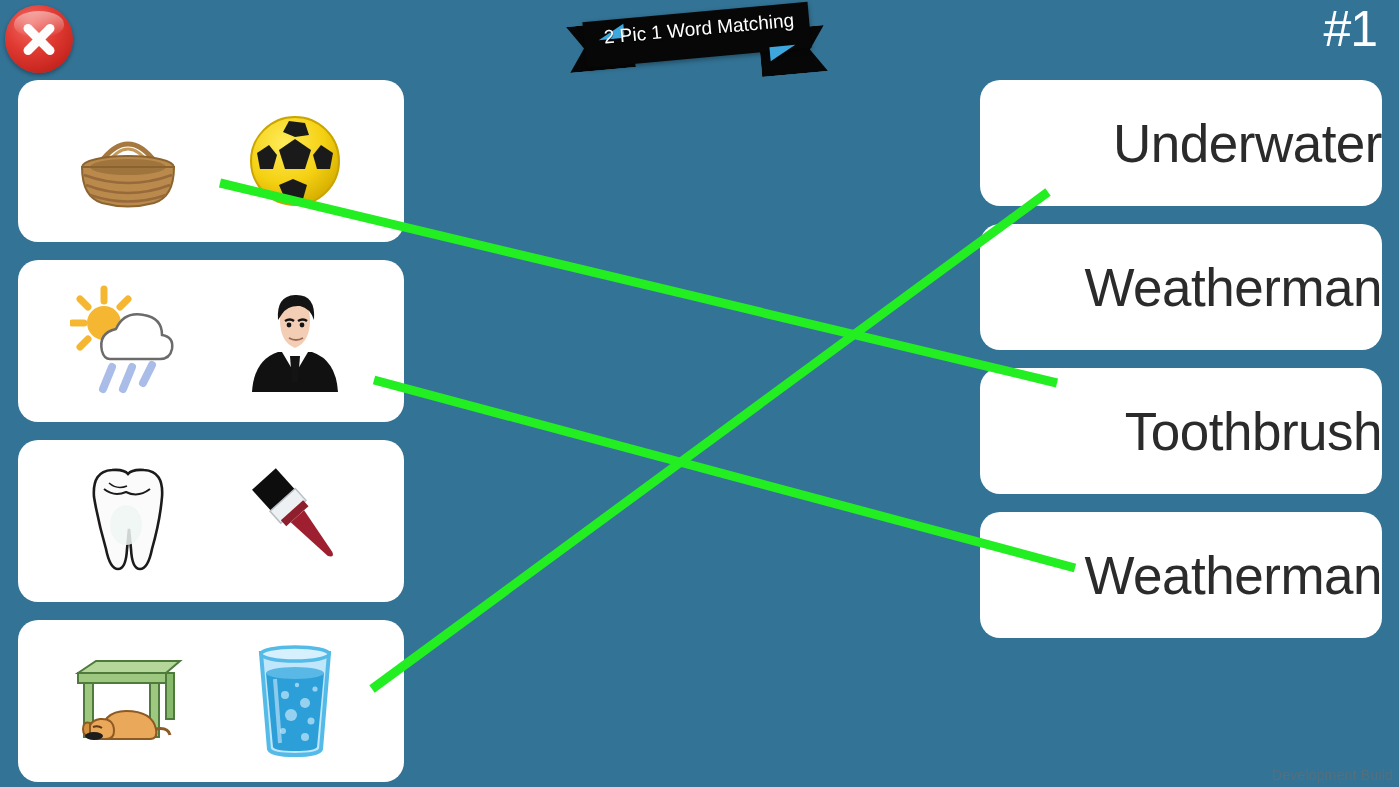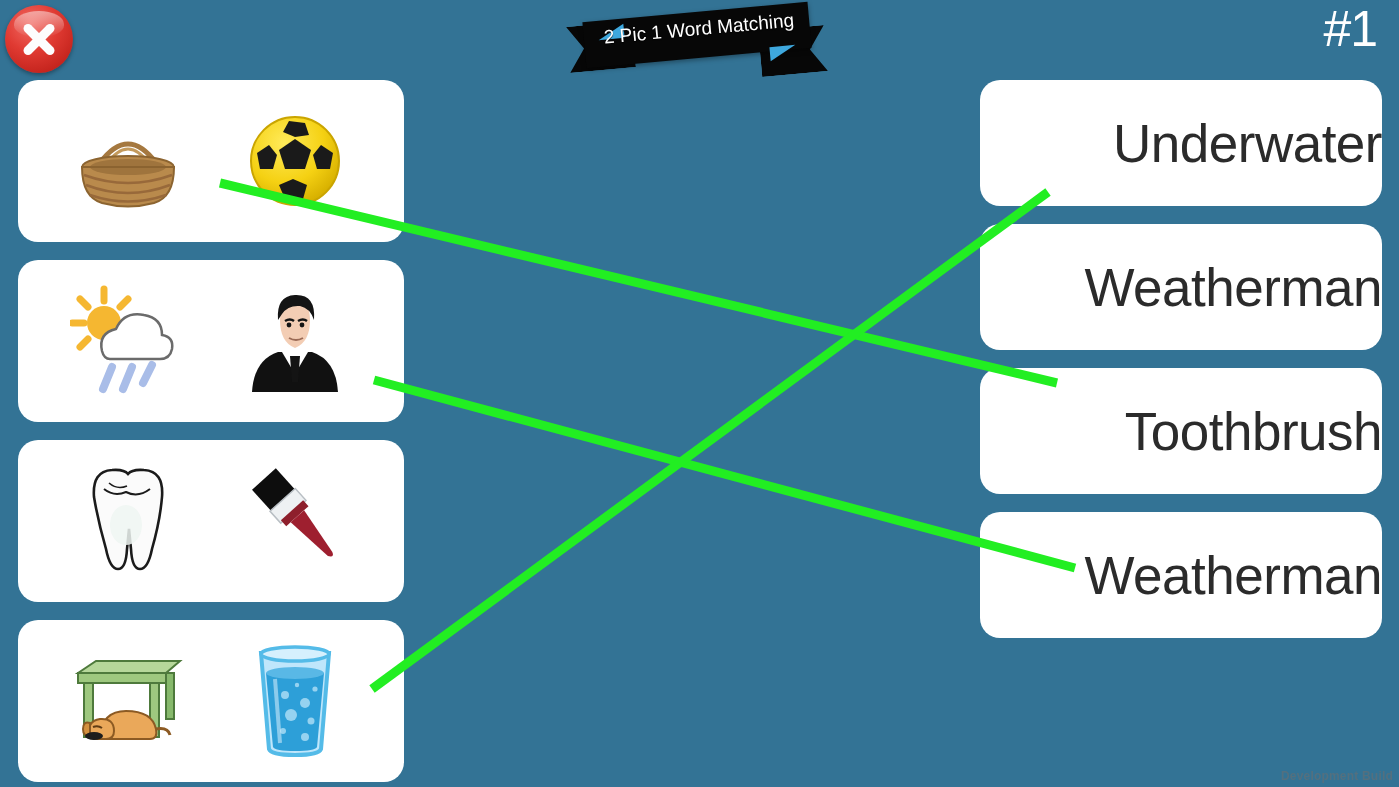--- a/index.html
+++ b/index.html
@@ -188,22 +188,22 @@
     z-index: 25;
     pointer-events: none;
   }
 
   
   .watermark {
     position: absolute;
     right: 6px;
     bottom: 4px;
     color: rgba(110,110,110,0.55);
-    font-size: 12px;
-    font-weight: bold;
+    font-size: 14px;
+    font-weight: normal;
     letter-spacing: 0.2px;
     z-index: 50;
   }
 </style>
 </head>
 <body>
 
 <div id="app">
 
   <div class="close-btn">

